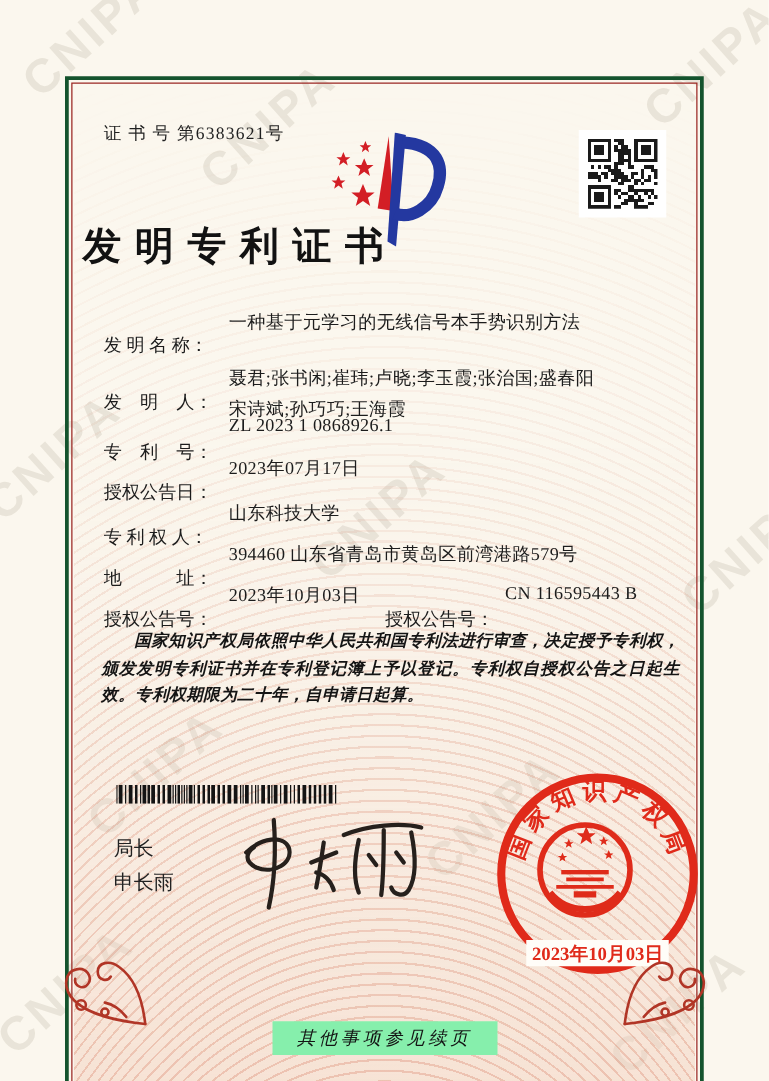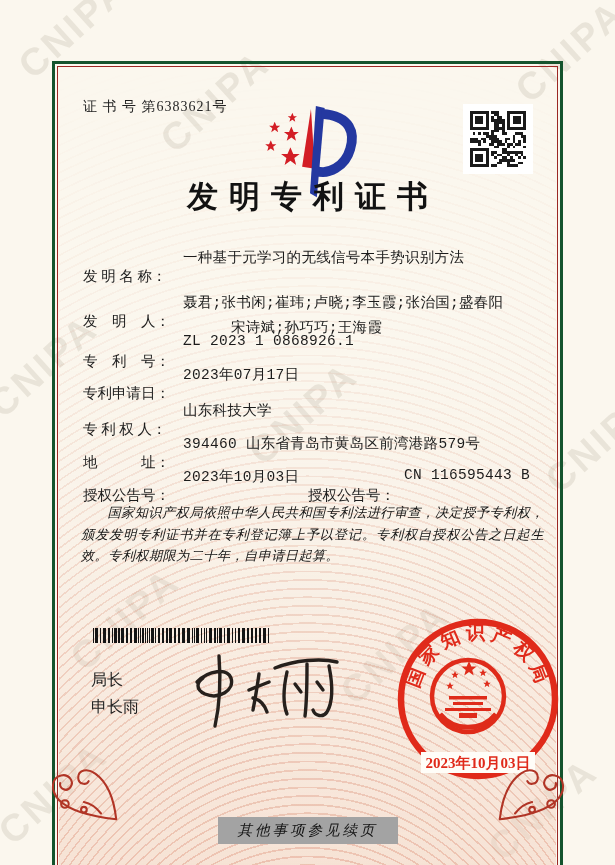--- a/index.html
+++ b/index.html
@@ -23,51 +23,51 @@
       mask-image:linear-gradient(to bottom, transparent 0%, rgba(0,0,0,0.25) 35%, rgba(0,0,0,0.8) 70%, #000 100%); }
 
   .cert > * { position:absolute; z-index:2; }
 
   .certno { left:28px; top:34px; font-size:14px; color:#1f1f1f; letter-spacing:1px; white-space:pre; }
 
   .logo { left:198px; top:42px; width:112px; height:98px; }
   .qr-wrap { left:408px; top:40px; width:70px; height:70px; background:#ffffff; padding:7px; }
   .qr-wrap svg { width:56px; height:56px; display:block; }
 
-  .title { left:0; top:112px; width:100%; text-align:center; font-size:31px; font-weight:900;
+  .title { left:0; top:112px; width:100%; font-size:31px; font-weight:900;
            color:#121212; letter-spacing:11px; text-indent:11px; font-family:"Liberation Serif","DejaVu Serif",serif; }
 
   .fields { left:28px; top:184px; width:460px; font-size:14.5px; color:#1c1c1c; }
   .frow { position:absolute; left:0; white-space:nowrap; }
   .flabel { display:inline-block; width:100px; white-space:pre; vertical-align:top;margin-top:19px; }
-  .fvalue { display:inline-block; vertical-align:top; letter-spacing:0.3px;font-family:Liberation Mono, monospace; }
-  .fvalue .v2 { display:block; margin-top:6px;margin-left:48px; }
+  .fvalue { display:inline-block; vertical-align:top; letter-spacing:0.3px; }
+  .fvalue .v2 { display:block; margin-top:6px; }
   .fpair2 { position:absolute; left:225px; top:0; white-space:nowrap; }
   .fpair2 .flabel { width:96px; }
 
   .paras { left:26px; top:438px; width:463px; font-size:13.2px; line-height:21.5px;
            color:#141414; text-align:justify; font-style:italic; letter-spacing:0.4px; }
-  .paras p { text-indent:2em; margin-bottom:3px; }
+  .paras p { text-indent:2em; margin-bottom:3px;font-weight:bold; }
 
   .barcode { left:38px; top:564px; width:180px; height:15px; }
 
   .signblock { left:36px; top:602px; font-family:"Liberation Sans","DejaVu Sans",sans-serif;
                font-size:16px; color:#222; line-height:27px; }
   .signature { left:120px; top:578px; width:172px; height:92px; }
 
   .seal { left:338px; top:550px; width:170px; height:170px; }
 
   .pagefooter { left:0; bottom:10px; width:100%; text-align:center; font-size:13px; color:#4d7c0f; letter-spacing:1px; }
 
   .ornament { position:absolute; width:76px; height:76px; z-index:3; }
   .orn-left  { left:44px;  top:747px; }
   .orn-right { left:496px; top:747px; transform:scaleX(-1); }
 
   .note-box { position:absolute; left:50%; transform:translateX(-50%); top:817px; z-index:4;
-              background:#a3a3a3; padding:4px 20px; font-size:14.5px; font-style:italic;
+              background:#86efac; padding:4px 20px; font-size:14.5px; font-style:italic;
               letter-spacing:3px; color:#141414; white-space:nowrap; }
 </style>
 </head>
 <body>
 
 <div class="page">
 
   <span class="wm" style="left:8px;top:6px">CNIPA</span>
   <span class="wm" style="left:150px;top:80px">CNIPA</span>
   <span class="wm" style="left:505px;top:30px">CNIPA</span>
@@ -342,21 +342,21 @@
       <div class="frow" style="top:0">
         <span class="flabel">发 明 名 称：</span><span class="fvalue">一种基于元学习的无线信号本手势识别方法</span>
       </div>
       <div class="frow" style="top:45px">
         <span class="flabel">发　明　人：</span><span class="fvalue"><span>聂君;张书闲;崔玮;卢晓;李玉霞;张治国;盛春阳</span><span class="v2">宋诗斌;孙巧巧;王海霞</span></span>
       </div>
       <div class="frow" style="top:85px">
         <span class="flabel">专　利　号：</span><span class="fvalue">ZL 2023 1 0868926.1</span>
       </div>
       <div class="frow" style="top:117px">
-        <span class="flabel">专利申请日：</span><span class="fvalue">2023年07月17日</span>
+        <span class="flabel">授权公告日：</span><span class="fvalue">2023年07月17日</span>
       </div>
       <div class="frow" style="top:153px">
         <span class="flabel">专 利 权 人：</span><span class="fvalue">山东科技大学</span>
       </div>
       <div class="frow" style="top:186px">
         <span class="flabel">地　　　址：</span><span class="fvalue">394460 山东省青岛市黄岛区前湾港路579号</span>
       </div>
       <div class="frow" style="top:219px">
         <span class="flabel">授权公告号：</span><span class="fvalue">2023年10月03日</span>
         <span class="fpair2">

